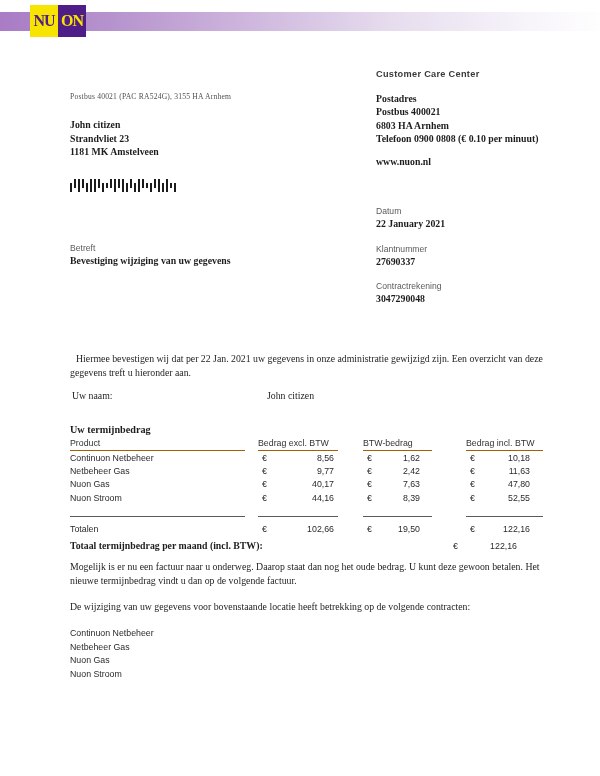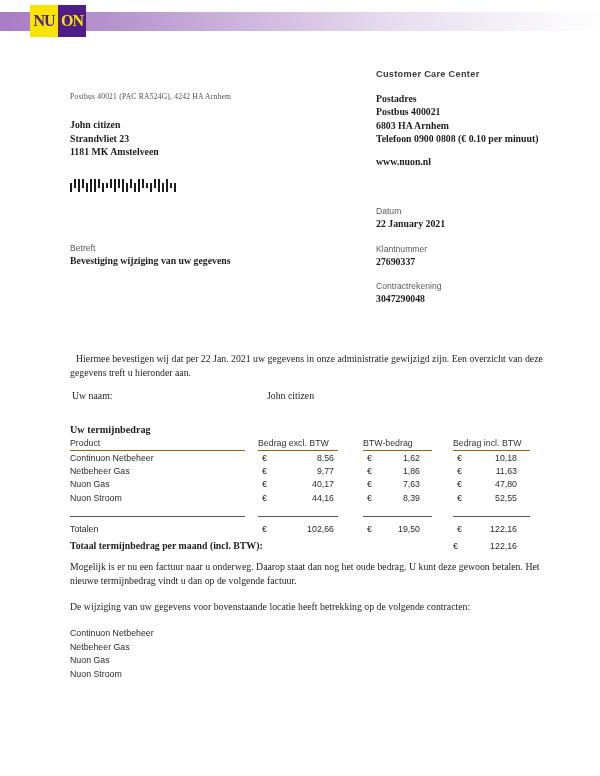--- a/index.html
+++ b/index.html
@@ -52,21 +52,21 @@
   .naam-value { left:267px; top:390px; font-size:9.8px; }
   .section-title { left:70px; top:424px; font-size:10.2px; font-weight:bold; }
   
   .tbl { left:70px; top:438px; width:460px; font-family:"Liberation Sans", sans-serif; font-size:8.8px; color:#2a2a2a; }
   .trow { position:relative; height:13.2px; }
   .trow-h { height:15px; }
   .cell { position:absolute; top:0; }
   .c1 { left:0;     width:175px; }
   .c2 { left:188px; width:80px; }
   .c3 { left:293px; width:69px; }
-  .c4 { left:383px; width:77px; }
+  .c4 { left:396px; width:77px; }
   .hcell { border-bottom:1px solid #a16207; height:13px; color:#333; }
   .amount { display:flex; justify-content:space-between; }
   .amount .eur { padding-left:4px; }
   .p2 { padding-right:4px; }
   .p3 { padding-right:12px;text-align:center; }
   .p4 { padding-right:13px; }
   .rule-row { height:8px; margin-top:10px; }
   .rule-row .cell { border-top:1px solid #5a5a5a; height:1px; }
   .totalen-row { height:14px; }
   
@@ -84,21 +84,21 @@
 <body>
 
 <div class="page">
 
   <div class="grad-bar abs"></div>
   <div class="logo">
     <div class="logo-half logo-left">NU</div>
     <div class="logo-half logo-right">ON</div>
   </div>
 
-  <div class="abs sender">Postbus 40021 (PAC RA524G), 4242 HA Arnhem</div>
+  <div class="abs sender">Postbus 40021 (PAC RA524G), 3155 HA Arnhem</div>
 
   <div class="abs recipient">
     <div>John citizen</div>
     <div>Strandvliet 23</div>
     <div>1181 MK Amstelveen</div>
   </div>
 
   <div class="abs kix" id="kix">
       <div class="bar D"></div>
       <div class="bar A"></div>
@@ -179,21 +179,21 @@
           </div>
         </div>
         <div class="trow">
           <div class="cell c1">Netbeheer Gas</div>
           <div class="cell c2 amount">
             <span class="eur">€</span>
             <span class="p2">9,77</span>
           </div>
           <div class="cell c3 amount">
             <span class="eur">€</span>
-            <span class="p3">1,86</span>
+            <span class="p3">2,42</span>
           </div>
           <div class="cell c4 amount">
             <span class="eur">€</span>
             <span class="p4">11,63</span>
           </div>
         </div>
         <div class="trow">
           <div class="cell c1">Nuon Gas</div>
           <div class="cell c2 amount">
             <span class="eur">€</span>

